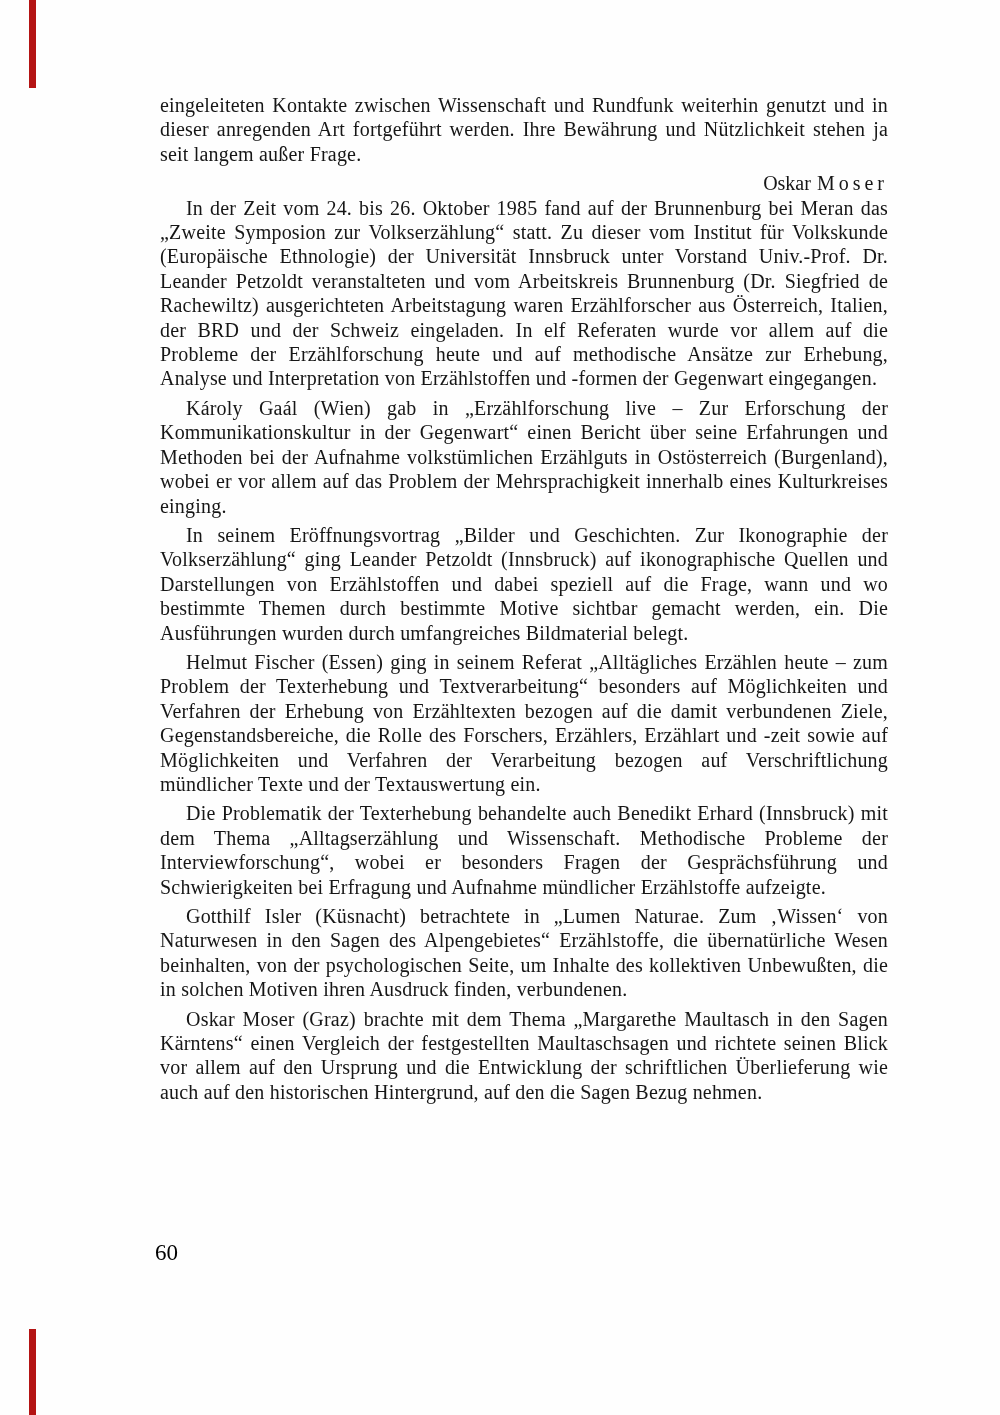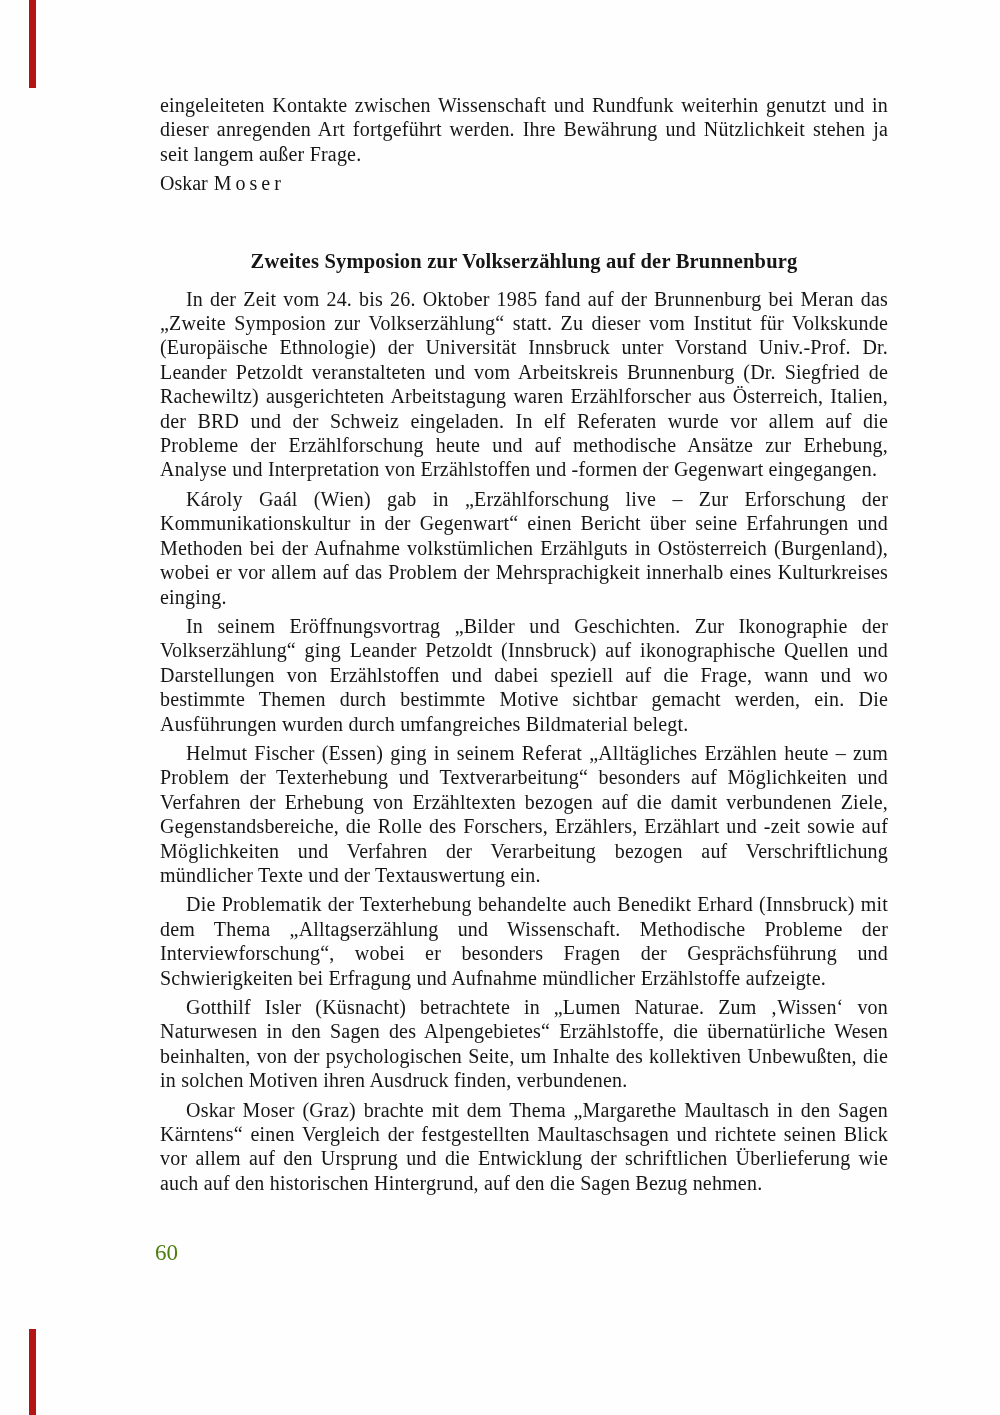--- a/index.html
+++ b/index.html
@@ -38,53 +38,53 @@
     letter-spacing: 0.2px;
     hyphens: auto;
     font-family: Liberation Serif, serif;
     -webkit-hyphens: auto;
   }
   .body-p.no-indent { text-indent: 0; }
   .signature-line {
     margin: 2px 0 0 0;
     font-size: 20px;
     line-height: 24.4px;
+    text-align: right;
   }
   .signature-last { letter-spacing: 4px; margin-left: 6px; }
   .section-title {
     margin: 53px 0 13px 0;
     font-size: 20.5px;
     line-height: 25px;
     font-weight: bold;
     text-align: center;
     letter-spacing: 0.2px;
   }
   .page-number {
     position: absolute;
     left: 155px;
     top: 1240px;
     font-size: 23px;
-    color: #4d7c0f;
+    color: #000000;
   }
 </style>
 </head>
 <body>
 
 <div class="page" style="background: rgb(254, 254, 254); color: rgb(22, 22, 22);">
 
   <div class="margin-mark top" style="background: rgb(180, 20, 20);"></div>
   <div class="margin-mark bottom" style="background: rgb(180, 20, 20);"></div>
 
   <div class="text-block">
 
     <p class="body-p no-indent">eingeleiteten Kontakte zwischen Wissenschaft und Rundfunk weiterhin genutzt und in dieser anregenden Art fortgeführt werden. Ihre Bewährung und Nützlichkeit stehen ja seit langem außer Frage.</p>
 
     <p class="signature-line"><span>Oskar</span><span class="signature-last">Moser</span></p>
 
-    <h1 class="section-title">Zweites Symposion zur Volkserzählung auf der Brunnenburg</h1>
 
     <p class="body-p">In der Zeit vom 24. bis 26. Oktober 1985 fand auf der Brunnenburg bei Meran das „Zweite Symposion zur Volkserzählung“ statt. Zu dieser vom Institut für Volkskunde (Europäische Ethnologie) der Universität Innsbruck unter Vorstand Univ.-Prof. Dr. Leander Petzoldt veranstalteten und vom Arbeitskreis Brunnenburg (Dr. Siegfried de Rachewiltz) ausgerichteten Arbeitstagung waren Erzählforscher aus Österreich, Italien, der BRD und der Schweiz eingeladen. In elf Referaten wurde vor allem auf die Probleme der Erzählforschung heute und auf methodische Ansätze zur Erhebung, Analyse und Interpretation von Erzählstoffen und -formen der Gegenwart eingegangen.</p>
 
     <p class="body-p">Károly Gaál (Wien) gab in „Erzählforschung live – Zur Erforschung der Kommunikationskultur in der Gegenwart“ einen Bericht über seine Erfahrungen und Methoden bei der Aufnahme volkstümlichen Erzählguts in Ostösterreich (Burgenland), wobei er vor allem auf das Problem der Mehrsprachigkeit innerhalb eines Kulturkreises einging.</p>
 
     <p class="body-p">In seinem Eröffnungsvortrag „Bilder und Geschichten. Zur Ikonographie der Volkserzählung“ ging Leander Petzoldt (Innsbruck) auf ikonographische Quellen und Darstellungen von Erzählstoffen und dabei speziell auf die Frage, wann und wo bestimmte Themen durch bestimmte Motive sichtbar gemacht werden, ein. Die Ausführungen wurden durch umfangreiches Bildmaterial belegt.</p>
 
     <p class="body-p">Helmut Fischer (Essen) ging in seinem Referat „Alltägliches Erzählen heute – zum Problem der Texterhebung und Textverarbeitung“ besonders auf Möglichkeiten und Verfahren der Erhebung von Erzähltexten bezogen auf die damit verbundenen Ziele, Gegenstandsbereiche, die Rolle des Forschers, Erzählers, Erzählart und -zeit sowie auf Möglichkeiten und Verfahren der Verarbeitung bezogen auf Verschriftlichung mündlicher Texte und der Textauswertung ein.</p>
 
     <p class="body-p">Die Problematik der Texterhebung behandelte auch Benedikt Erhard (Innsbruck) mit dem Thema „Alltagserzählung und Wissenschaft. Methodische Probleme der Interviewforschung“, wobei er besonders Fragen der Gesprächsführung und Schwierigkeiten bei Erfragung und Aufnahme mündlicher Erzählstoffe aufzeigte.</p>

